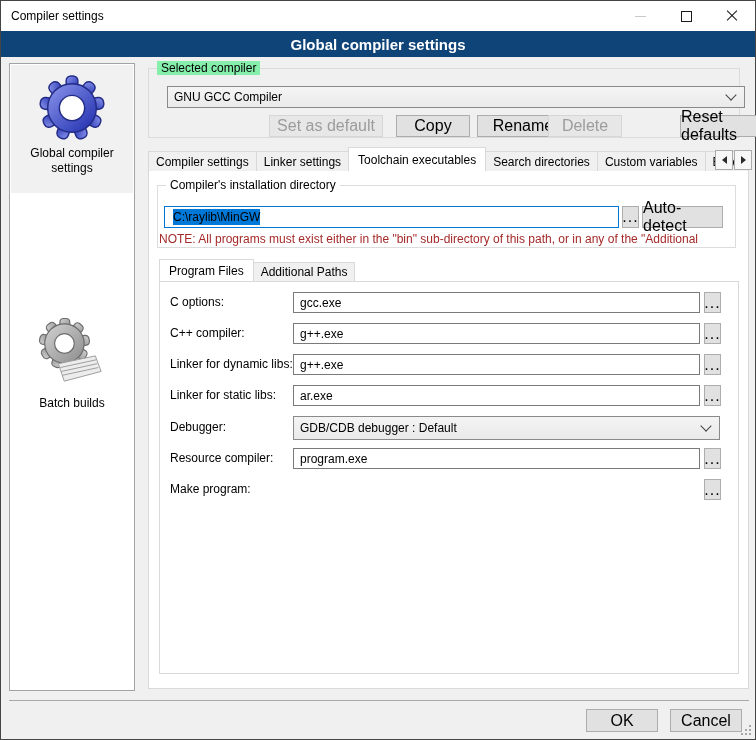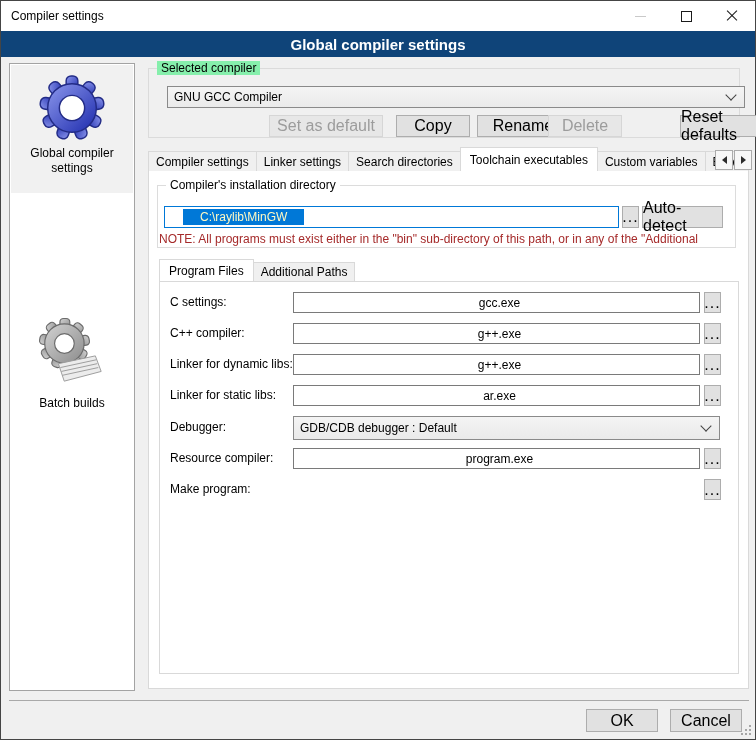--- a/index.html
+++ b/index.html
@@ -74,35 +74,35 @@
   .ta-left{left:714px;} .ta-right{left:733px;}
   .tri-l{width:0;height:0;border-top:4px solid transparent;border-bottom:4px solid transparent;border-right:5px solid #2B2B2B;}
   .tri-r{width:0;height:0;border-top:4px solid transparent;border-bottom:4px solid transparent;border-left:5px solid #2B2B2B;}
 
   
   .page1{position:absolute;left:147px;top:169px;width:601px;height:519px;background:#FFF;border:1px solid #D9D9D9;box-sizing:border-box;z-index:2;}
   .grp2{left:8px;top:14px;width:579px;height:63px;border-color:#DCDCDC;}
   .grp2 .grp-label{background:#FFF;}
   .path{position:absolute;left:15px;top:35px;width:453px;height:20px;border:1px solid #0078D7;background:#FFF;
     display:flex;align-items:center;box-sizing:content-box;}
-  .path .seltext{background:#0078D7;color:#fef9c3;margin-left:18px;padding:1px 17px;}
+  .path .seltext{background:#0078D7;color:#000000;margin-left:8px;padding:1px 0;}
   .b-browse1{left:473px;top:35px;width:17px;height:22px;letter-spacing:1px;}
   .b-autodetect{left:493px;top:35px;width:81px;height:22px;}
   .note{position:absolute;left:10px;top:61px;width:578px;white-space:nowrap;overflow:hidden;color:#A52A2A;}
 
   
   .tabs2{position:absolute;left:10px;top:88px;height:22px;display:flex;align-items:flex-end;z-index:3;}
   .tabs2 .tab{height:19px;}
   .tabs2 .tab.sel{height:22px;}
   .page2{position:absolute;left:10px;top:110px;width:580px;height:393px;background:#FFF;border:1px solid #D9D9D9;box-sizing:border-box;z-index:2;}
 
   
   .frow-label{position:absolute;left:10px;white-space:nowrap;}
   .edit{position:absolute;left:133px;width:407px;height:21px;border:1px solid #7A7A7A;background:#FFF;
-    box-sizing:border-box;display:flex;align-items:center;padding-left:6px;white-space:nowrap;overflow:hidden;justify-content:center;}
+    box-sizing:border-box;display:flex;align-items:center;padding-left:6px;white-space:nowrap;overflow:hidden;}
   .b-browse{left:544px;width:17px;height:21px;letter-spacing:1px;}
   .combo-dbg{left:133px;width:427px;height:24px;}
 
   
   .sep{position:absolute;left:8px;width:740px;top:699px;height:1px;background:#A9A9A9;}
   .b-ok{left:585px;top:708px;width:72px;height:23px;}
   .b-cancel{left:669px;top:708px;width:72px;height:23px;}
   .grip{position:absolute;right:4px;bottom:4px;width:10px;height:10px;}
   .grip::after{content:"";position:absolute;right:0;bottom:0;width:2px;height:2px;background:#A6A6A6;
     box-shadow:0 -4px #A6A6A6,0 -8px #A6A6A6,-4px 0 #A6A6A6,-8px 0 #A6A6A6,-4px -4px #A6A6A6;}
@@ -195,22 +195,22 @@
   </div>
   <div class="btn disabled b-setdef">Set as default</div>
   <div class="btn b-copy">Copy</div>
   <div class="btn b-rename">Rename</div>
   <div class="btn disabled b-delete">Delete</div>
   <div class="btn b-reset">Reset defaults</div>
 
   <div class="tabs1">
     <div class="tab">Compiler settings</div>
     <div class="tab">Linker settings</div>
+    <div class="tab sel">Toolchain executables</div>
     <div class="tab">Search directories</div>
-    <div class="tab sel">Toolchain executables</div>
     <div class="tab">Custom variables</div>
     <div class="tab clip">Build options</div>
   </div>
   <div class="tabarrow ta-left">
       <span class="tri-l"></span>
     </div>
   <div class="tabarrow ta-right">
       <span class="tri-r"></span>
     </div>
 
@@ -226,21 +226,21 @@
     <div class="btn b-autodetect">Auto-detect</div>
     <div class="note">NOTE: All programs must exist either in the "bin" sub-directory of this path, or in any of the "Additional</div>
 
     <div class="tabs2">
       <div class="tab sel">Program Files</div>
       <div class="tab">Additional Paths</div>
     </div>
 
     <div class="page2">
 
-      <div class="frow-label" style="top:13px">C settings:</div>
+      <div class="frow-label" style="top:13px">C options:</div>
       <div class="edit" style="top:10px">
           <span>gcc.exe</span>
         </div>
       <div class="btn b-browse" style="top:10px">...</div>
 
       <div class="frow-label" style="top:44px">C++ compiler:</div>
       <div class="edit" style="top:41px">
           <span>g++.exe</span>
         </div>
       <div class="btn b-browse" style="top:41px">...</div>

